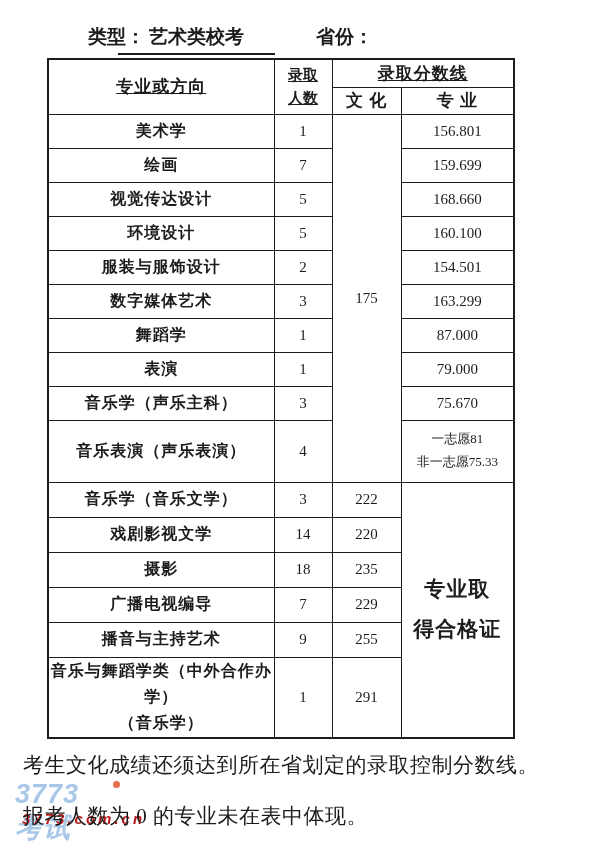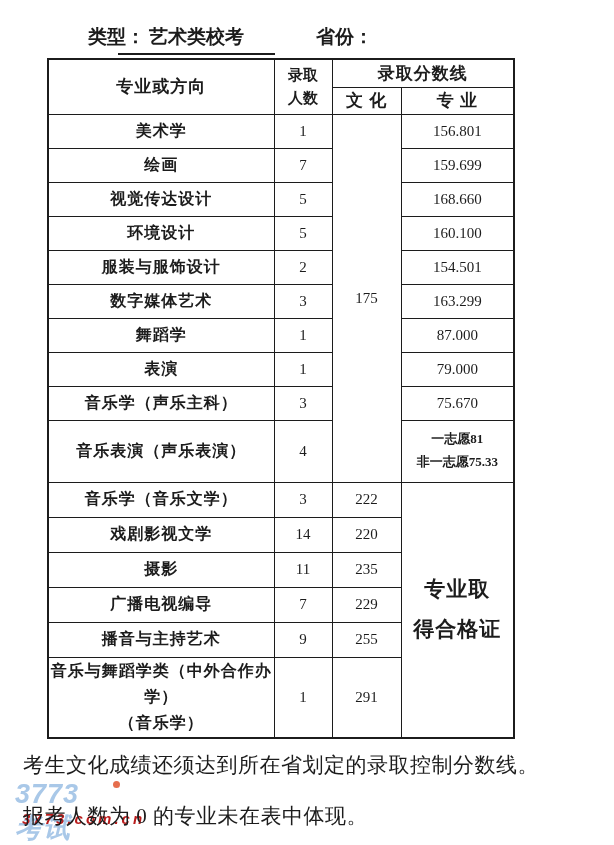--- a/index.html
+++ b/index.html
@@ -21,31 +21,31 @@
   .val-type { left: 118px; width: 157px; }
   .lbl-prov { left: 316px; }
   .val-prov { left: 390px; width: 133px; }
   
   table.score {
     position: absolute; top: 58px; left: 47px;
     width: 466px; border-collapse: collapse; table-layout: fixed;
     border: 2px solid #1c1c1c;
   }
   table.score td { border: 1px solid #1c1c1c; text-align: center; vertical-align: middle; padding: 0; }
-  .hrow1 { height: 28px; }
+  .hrow1 { height: 28px; text-decoration: underline; }
   .hrow2 { height: 27px; }
   tr.r-std1 { height: 34px; }
   tr.r-tall { height: 62px; }
   tr.r-std2 { height: 35px; }
   tr.r-last { height: 69px; margin-left: 32px; }
   td.zh { font-weight: bold; font-size: 16px; letter-spacing: 1px; }
   td.hd { font-weight: bold; font-size: 17px; letter-spacing: 1px; }
   td.hd-small { font-weight: bold; font-size: 15px; line-height: 1.55; }
   td.num { font-weight: normal; font-size: 15px; }
-  td.small2 { font-weight: bold; font-size: 13px; line-height: 1.75; }
+  td.small2 { font-weight: normal; font-size: 13px; line-height: 1.75; }
   td.zh2 div { line-height: 1.65; }
   td.cert { font-weight: bold; font-size: 21px; letter-spacing: 1px; }
   td.cert div { line-height: 1.9; }
   
   .notes { position: absolute; left: 23px; top: 0; width: 585px; z-index: 2; }
   .note1 { position: absolute; top: 751px; left: 0; width: 590px; font-size: 21px; letter-spacing: 0.5px; }
   .note2 { position: absolute; top: 802px; left: 0; width: 590px; font-size: 21px; letter-spacing: 0.5px; }
   .notes p { position: absolute; }
   
   .watermark { position: absolute; left: 0; top: 0; z-index: 1; }
@@ -165,21 +165,21 @@
           <div>得合格证</div>
         </td>
       </tr>
       <tr class="r-std2">
         <td class="zh">戏剧影视文学</td>
         <td class="num">14</td>
         <td class="num">220</td>
       </tr>
       <tr class="r-std2">
         <td class="zh">摄影</td>
-        <td class="num">11</td>
+        <td class="num">18</td>
         <td class="num">235</td>
       </tr>
       <tr class="r-std2">
         <td class="zh">广播电视编导</td>
         <td class="num">7</td>
         <td class="num">229</td>
       </tr>
       <tr class="r-std2">
         <td class="zh">播音与主持艺术</td>
         <td class="num">9</td>

